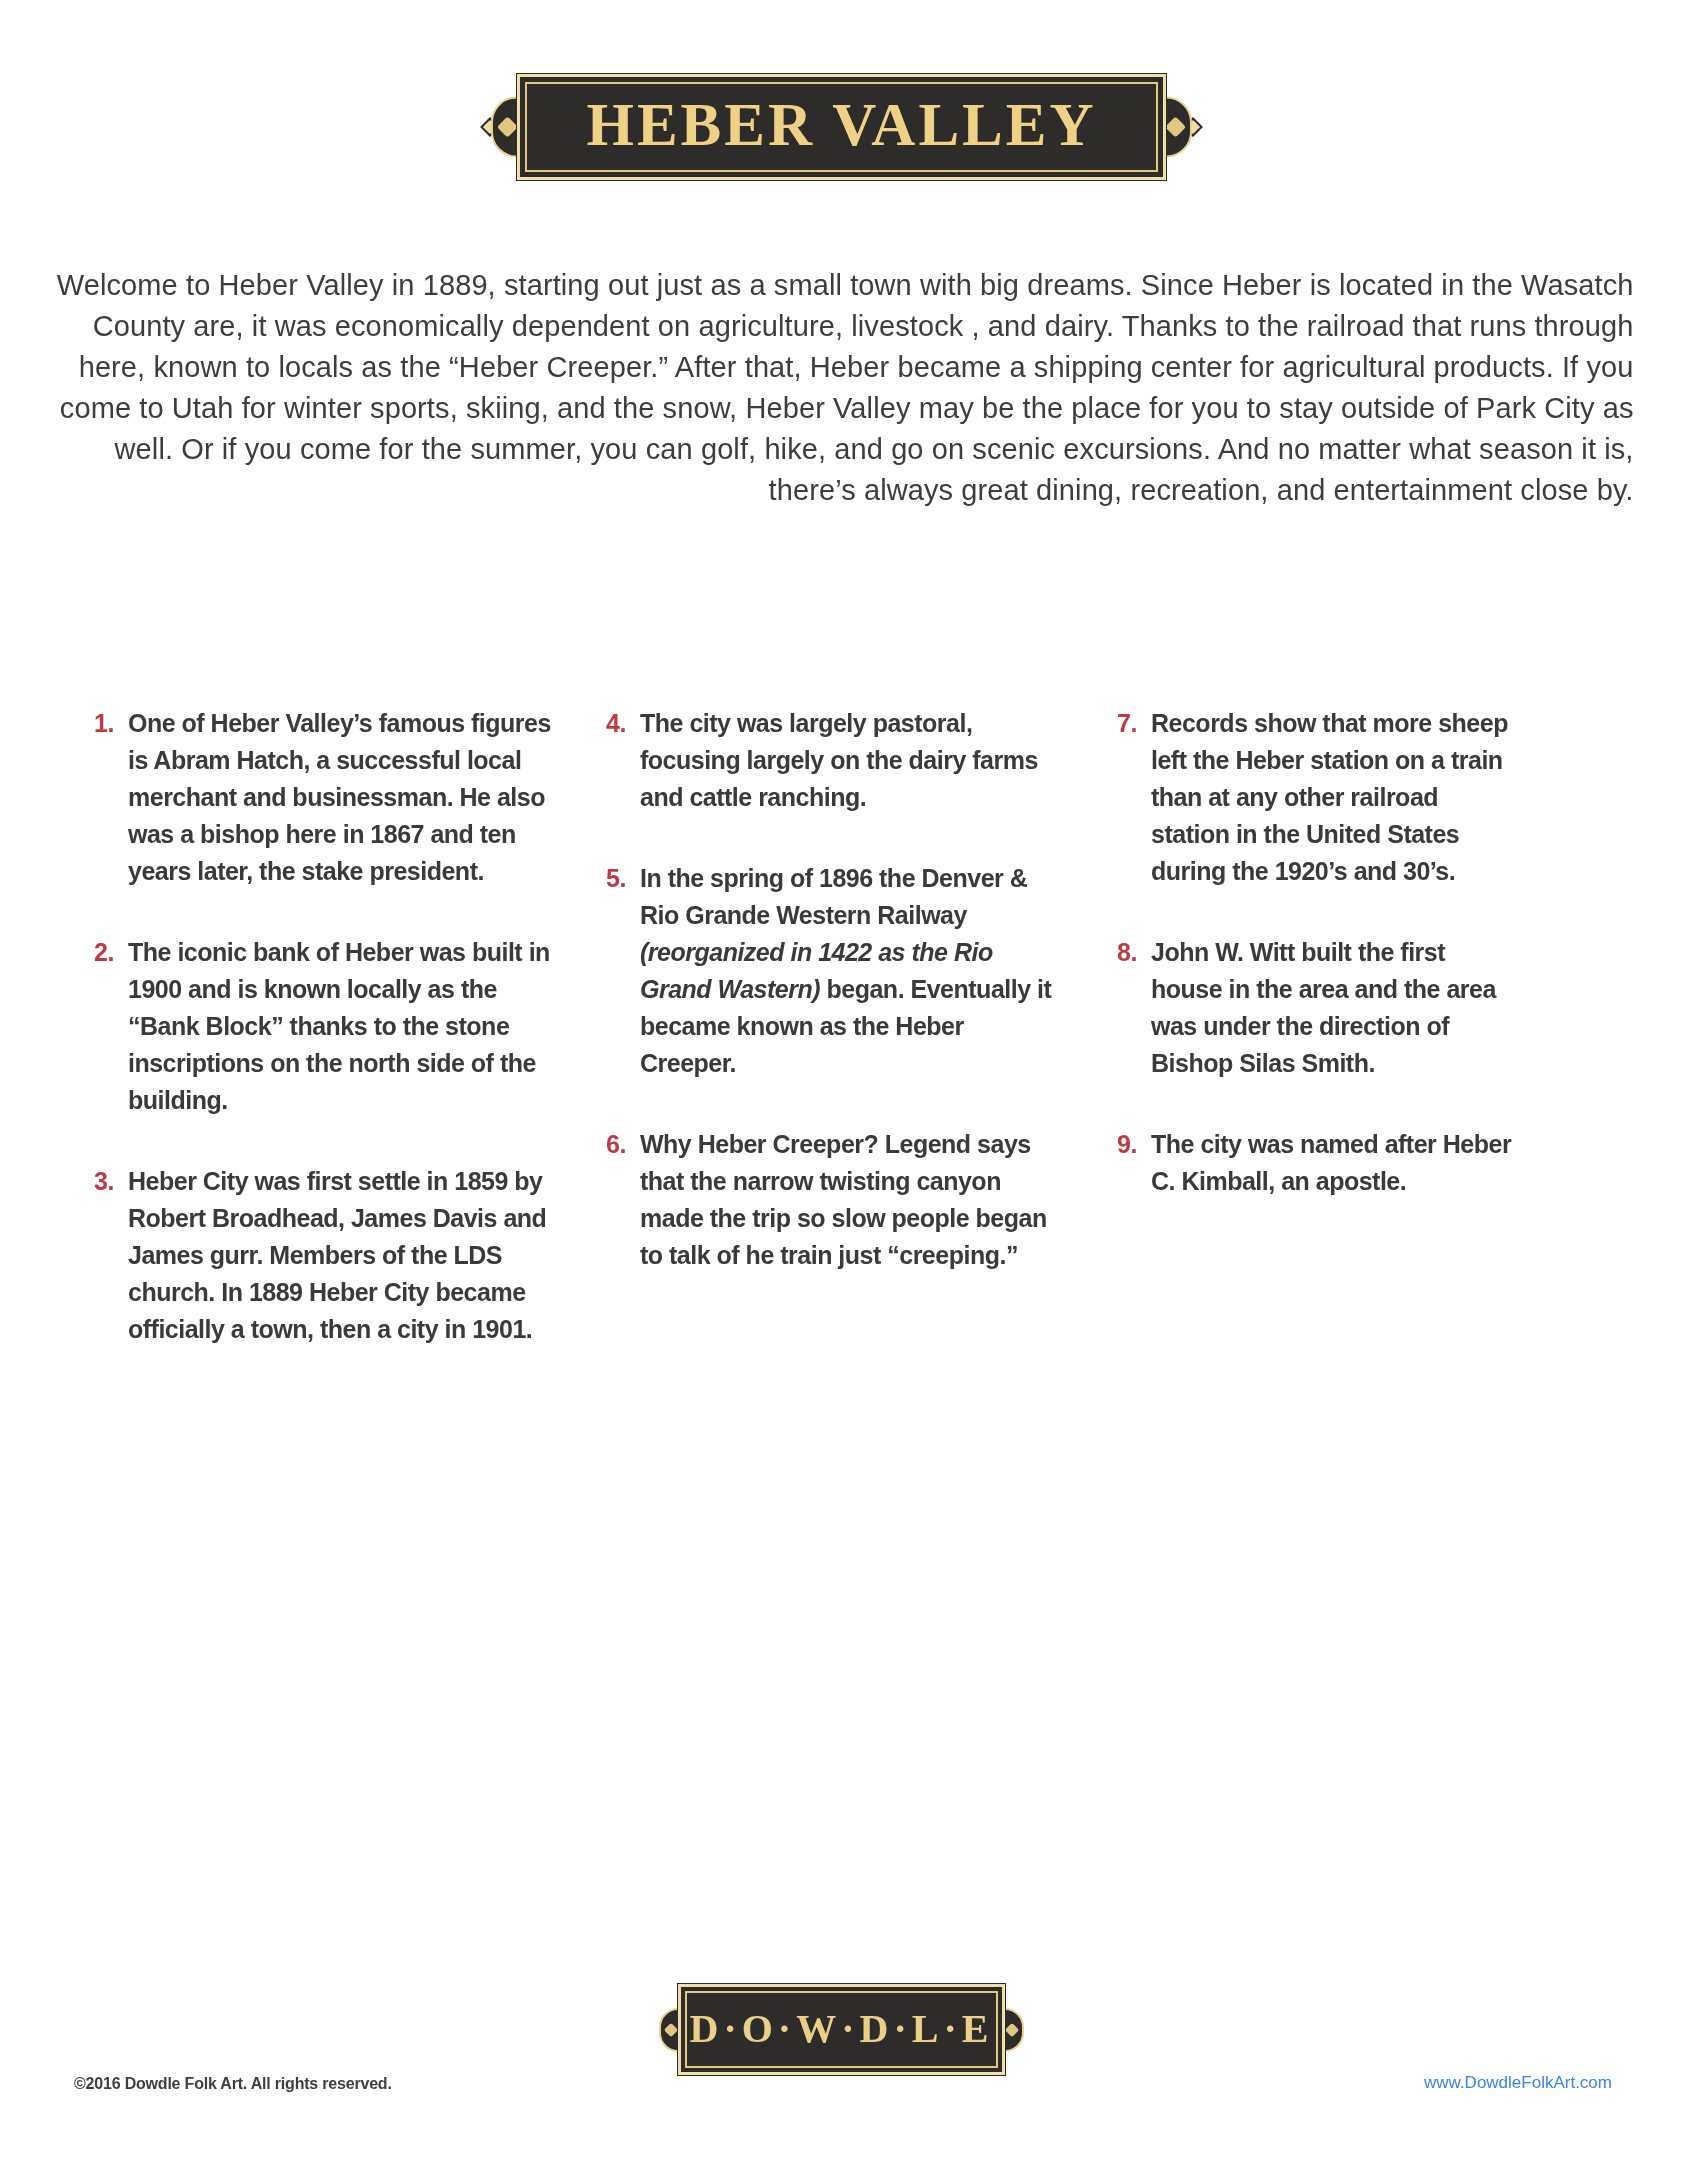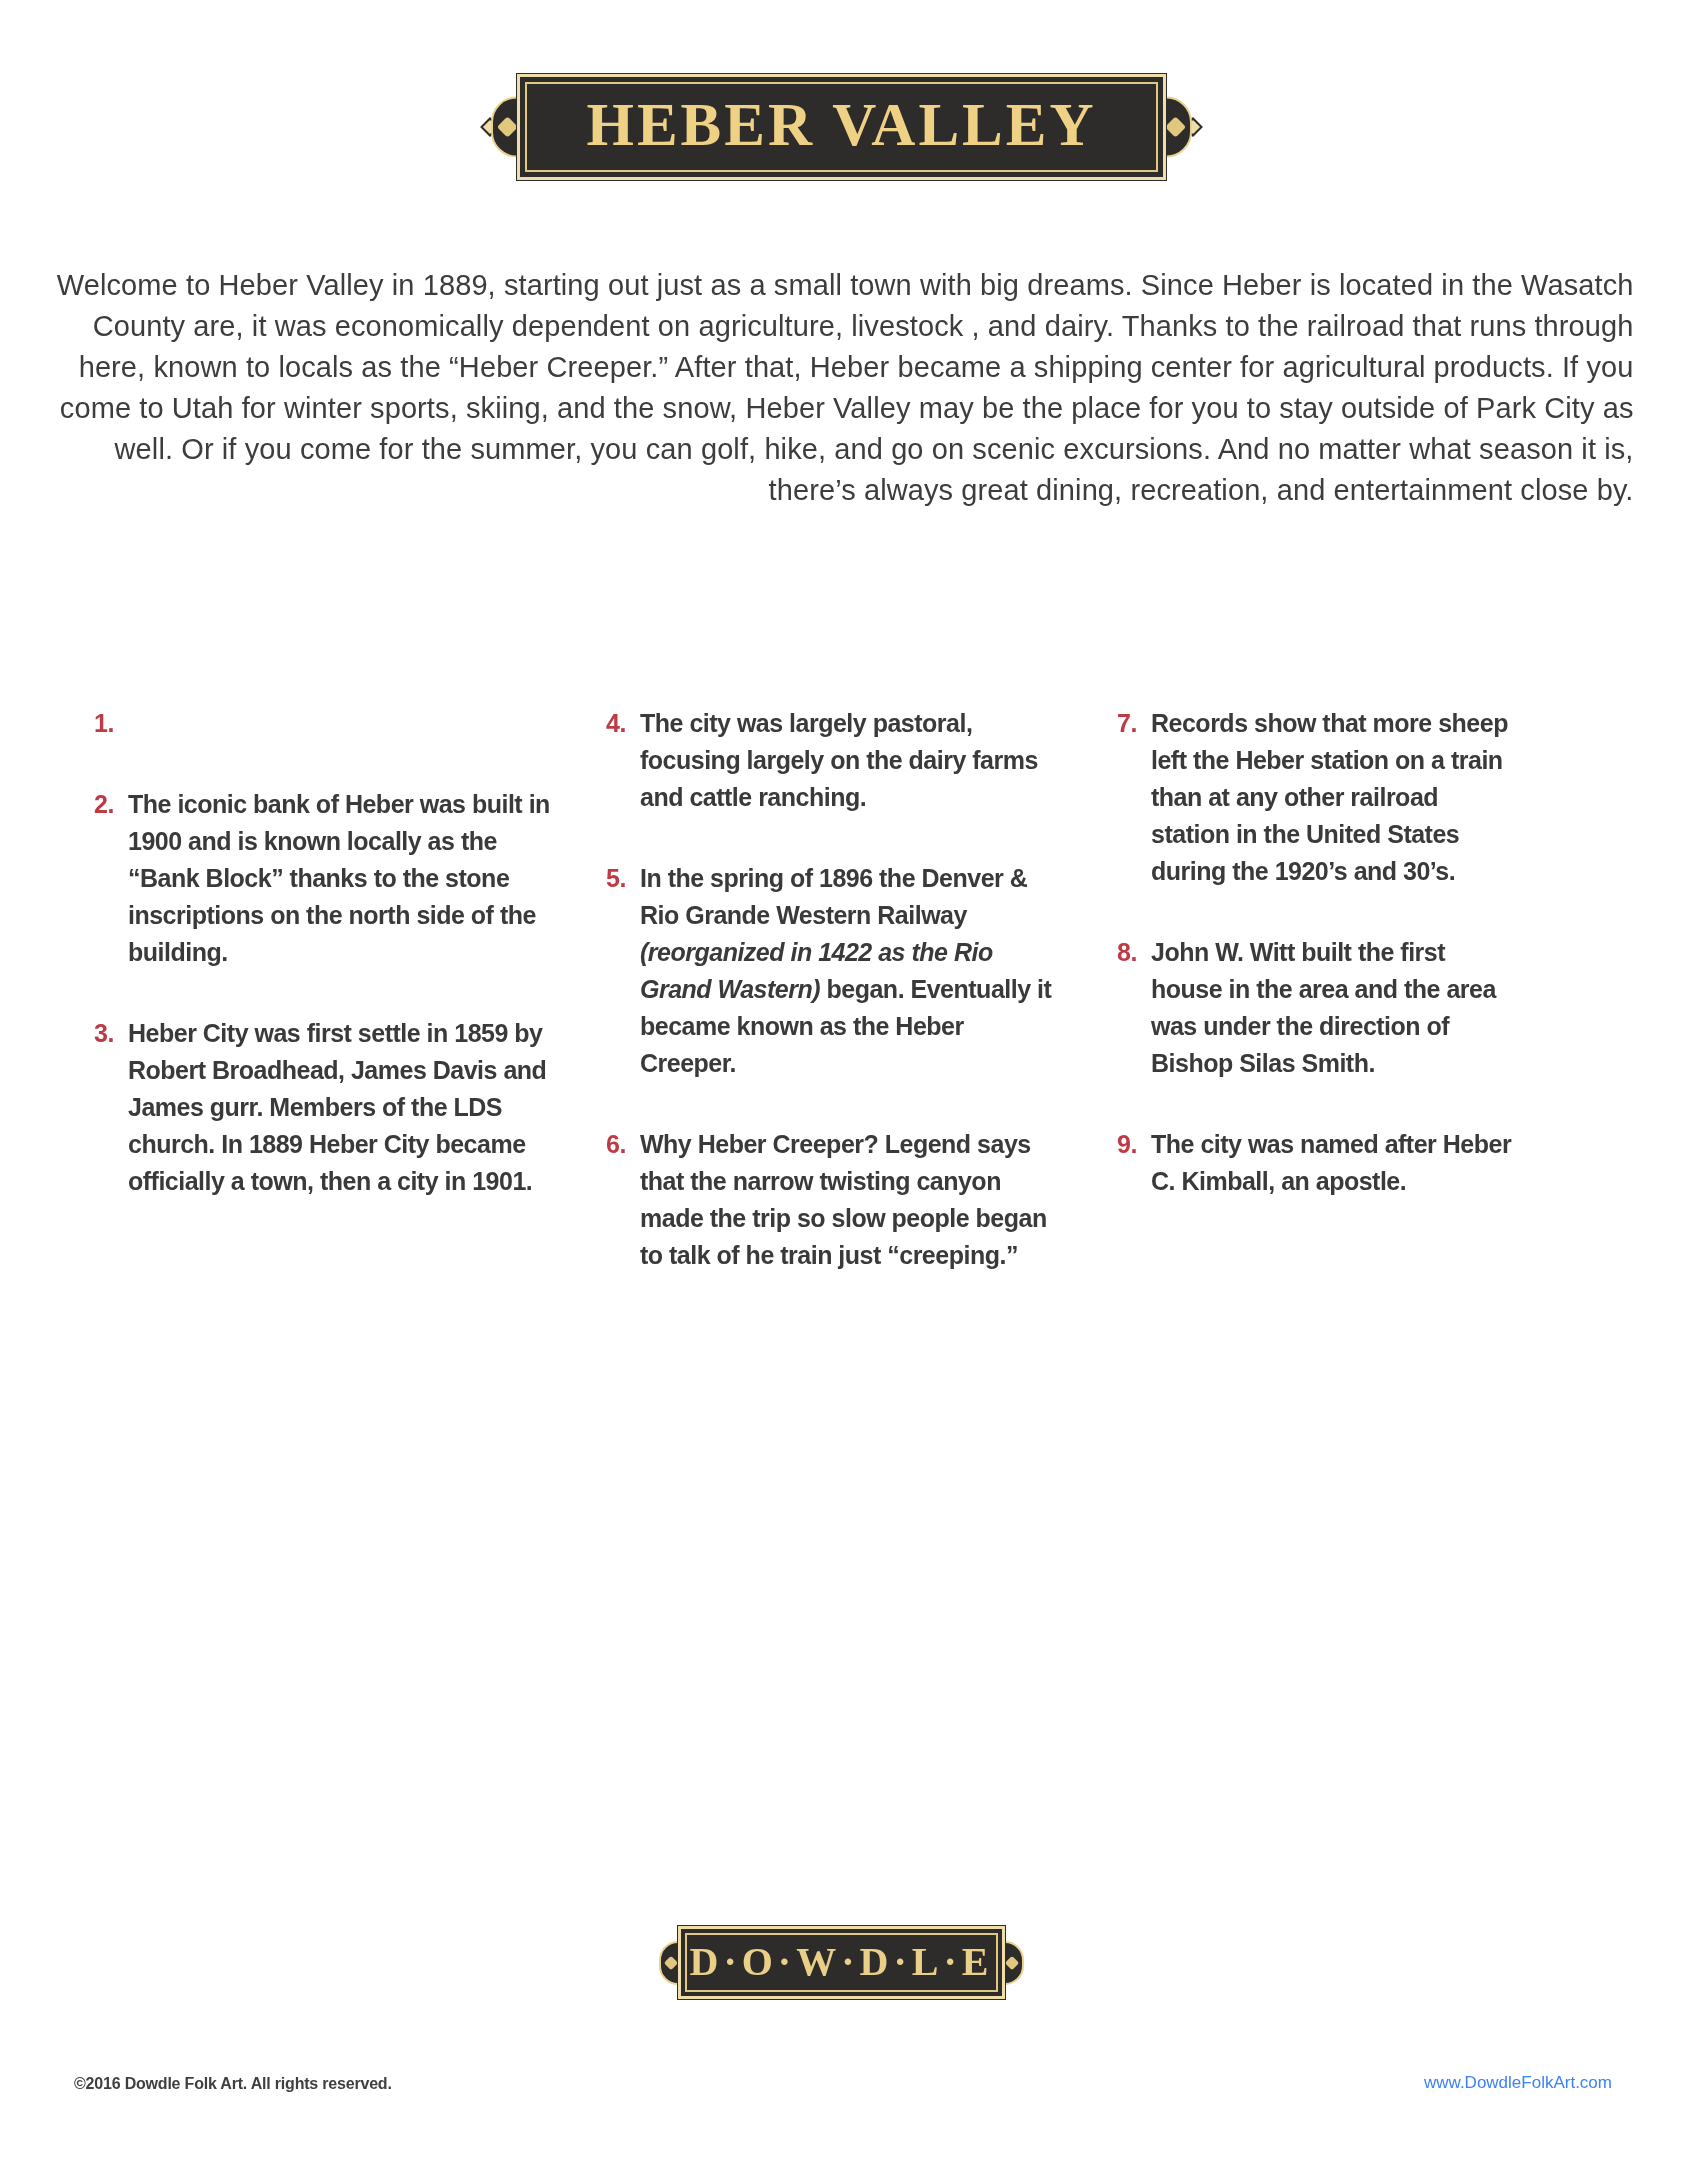--- a/index.html
+++ b/index.html
@@ -63,21 +63,21 @@
   .header-plaque .plaque-title {
     font-family: "Liberation Serif", serif;
     font-weight: 700;
     font-size: 61px;
     letter-spacing: 3px;
     color: #efd186;
     white-space: nowrap;
     padding-bottom: 4px;
   }
 
-  .dowdle-plaque { left: 678px; top: 1926px; width: 327px; height: 73px; }
+  .dowdle-plaque { left: 678px; top: 1984px; width: 327px; height: 91px; }
   .dowdle-plaque .plaque-end { width: 38px; height: 44px; border-radius: 22px; }
   .dowdle-plaque .plaque-end.left  { left: -19px; padding-left: 5px; }
   .dowdle-plaque .plaque-end.right { right: -19px; padding-right: 5px; }
   .dowdle-plaque .floret { width: 10px; height: 10px; border-radius: 2px; }
   .dowdle-plaque .plaque-body::after { inset: 4px; border-width: 2px; }
   .dowdle-plaque .plaque-title {
     font-family: "Liberation Serif", serif;
     font-weight: 700;
     font-size: 40px;
     letter-spacing: 5px;
@@ -165,20 +165,21 @@
   </div>
 </div>
 
 <p class="intro">Welcome to Heber Valley in 1889, starting out just as a small town with big dreams. Since Heber is located in the Wasatch County are, it was economically dependent on agriculture, livestock , and dairy. Thanks to the railroad that runs through here, known to locals as the “Heber Creeper.” After that, Heber became a shipping center for agricultural products. If you come to Utah for winter sports, skiing, and the snow, Heber Valley may be the place for you to stay outside of Park City as well. Or if you come for the summer, you can golf, hike, and go on scenic excursions. And no matter what season it is, there’s always great dining, recreation, and entertainment close by.</p>
 
 <div class="facts">
 
   <div class="facts-col">
     <div class="fact">
       <span class="fact-num">1.</span>
+      <span class="fact-text">One of Heber Valley’s famous figures is Abram Hatch, a successful local merchant and businessman. He also was a bishop here in 1867 and ten years later, the stake president.</span>
     </div>
     <div class="fact">
       <span class="fact-num">2.</span>
       <span class="fact-text">The iconic bank of Heber was built in 1900 and is known locally as the “Bank Block” thanks to the stone inscriptions on the north side of the building.</span>
     </div>
     <div class="fact">
       <span class="fact-num">3.</span>
       <span class="fact-text">Heber City was first settle in 1859 by Robert Broadhead, James Davis and James gurr. Members of the LDS church. In 1889 Heber City became officially a town, then a city in 1901.</span>
     </div>
   </div>

